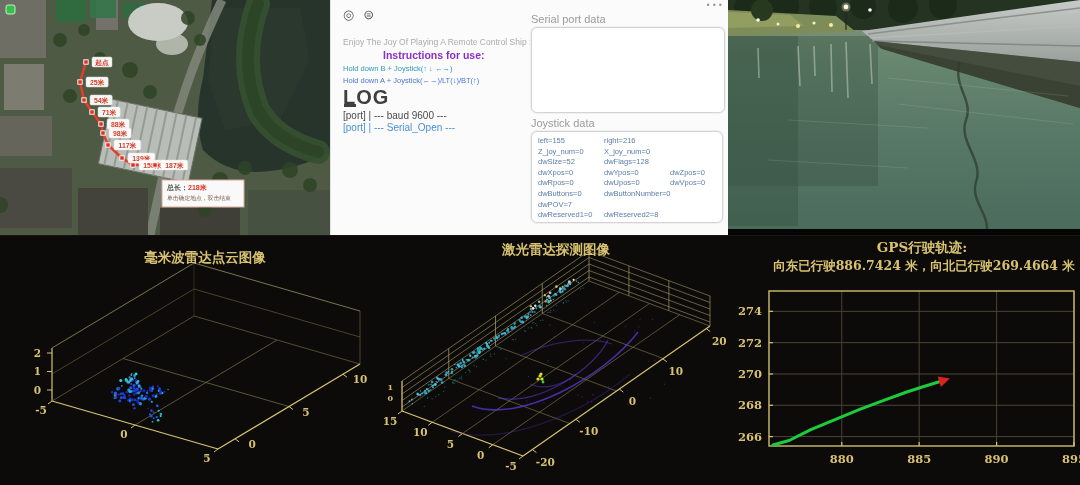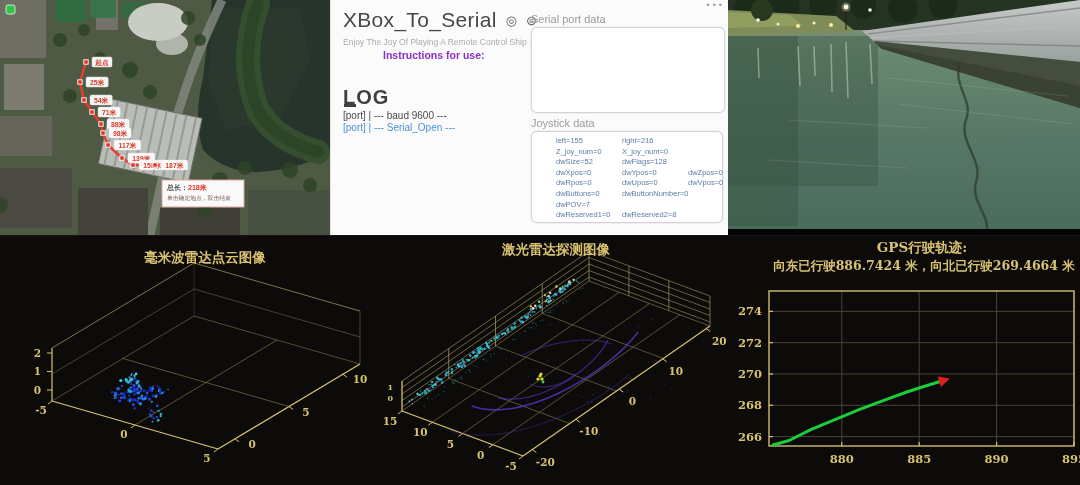--- a/index.html
+++ b/index.html
@@ -20,21 +20,21 @@
   .instr-line:nth-child(1){color:#2e9bb5;}
   .instr-line:nth-child(2){color:#4a77d4;}
   .log-head{position:absolute;left:12px;top:86px;font-size:20px;font-weight:600;color:#3f3f3f;letter-spacing:1px;}
   .log-dash{position:absolute;left:13px;top:104px;width:12px;height:2.5px;background:#3f3f3f;}
   #log-lines{position:absolute;left:12px;top:110px;}
   .log-line{font-size:10px;line-height:12px;color:#4a4a4a;}
   .log-line.blue{color:#4a90d9;}
   .col-label{position:absolute;font-size:11px;color:#9b9b9b;}
   .data-box{position:absolute;background:#fff;border:1px solid #d4d4d4;border-radius:6px;
             box-shadow:0 0 0 1px #efefef;}
-  #joystick-box{padding:4px 24px;font-size:7.5px;color:#5b7da8;line-height:10.6px;}
+  #joystick-box{padding:4px 6px;font-size:7.5px;color:#5b7da8;line-height:10.6px;}
   .joy-row{display:flex;white-space:nowrap;}
   .joy-cell{width:66px;flex:none;}
   .menu-dots{position:absolute;right:4px;top:0px;font-size:9px;color:#9a9a9a;letter-spacing:3px;cursor:pointer;}
   
   #photo-panel{left:728px;top:0;width:352px;height:235px;background:#5f7f6a;}
   
   #charts{left:0;top:235px;width:1080px;height:250px;background:#0c0b09;border-top:1px solid #17150f;}
   .chart{position:absolute;top:0;height:250px;}
   #chart1{left:0;width:380px;}
   #chart2{left:380px;width:348px;}
@@ -167,26 +167,29 @@
           <text x="167" y="190" font-size="7" font-family="&quot;Liberation Sans&quot;,sans-serif"><tspan fill="#555" font-weight="bold">总长：</tspan><tspan fill="#e03020" font-weight="bold">218米</tspan></text>
           <text x="167" y="200" font-size="5.8" fill="#7a5a4a" font-family="&quot;Liberation Sans&quot;,sans-serif">单击确定地点，双击结束</text>
         </g>
       </svg>
   </div>
 
   <div id="app-panel" class="panel">
     <div class="menu-dots">•••</div>
 
     <div class="app-title-row">
-      <span class="app-title">XBox_To_Serial</span>
       <span class="hdr-icon">◎</span>
       <span class="hdr-icon">⊜</span>
     </div>
     <div class="app-subtitle">Enjoy The Joy Of Playing A Remote Control Ship :D</div>
     <div class="instr-head">Instructions for use:</div>
+    <div id="instr-lines">
+        <div class="instr-line">Hold down B + Joystick(↑ ↓ ←→)</div>
+        <div class="instr-line">Hold down A + Joystick(←→)/LT(↓)/BT(↑)</div>
+      </div>
     <div class="log-head">LOG</div>
     <div class="log-dash"></div>
     <div id="log-lines">
         <div class="log-line">[port] | --- baud 9600 ---</div>
         <div class="log-line blue">[port] | --- Serial_Open ---</div>
       </div>
 
     <div class="col-label" style="left:200px;top:13px;">Serial port data</div>
     <div class="data-box" id="serial-box" style="left:200px;top:27px;width:192px;height:84px;"></div>
 

